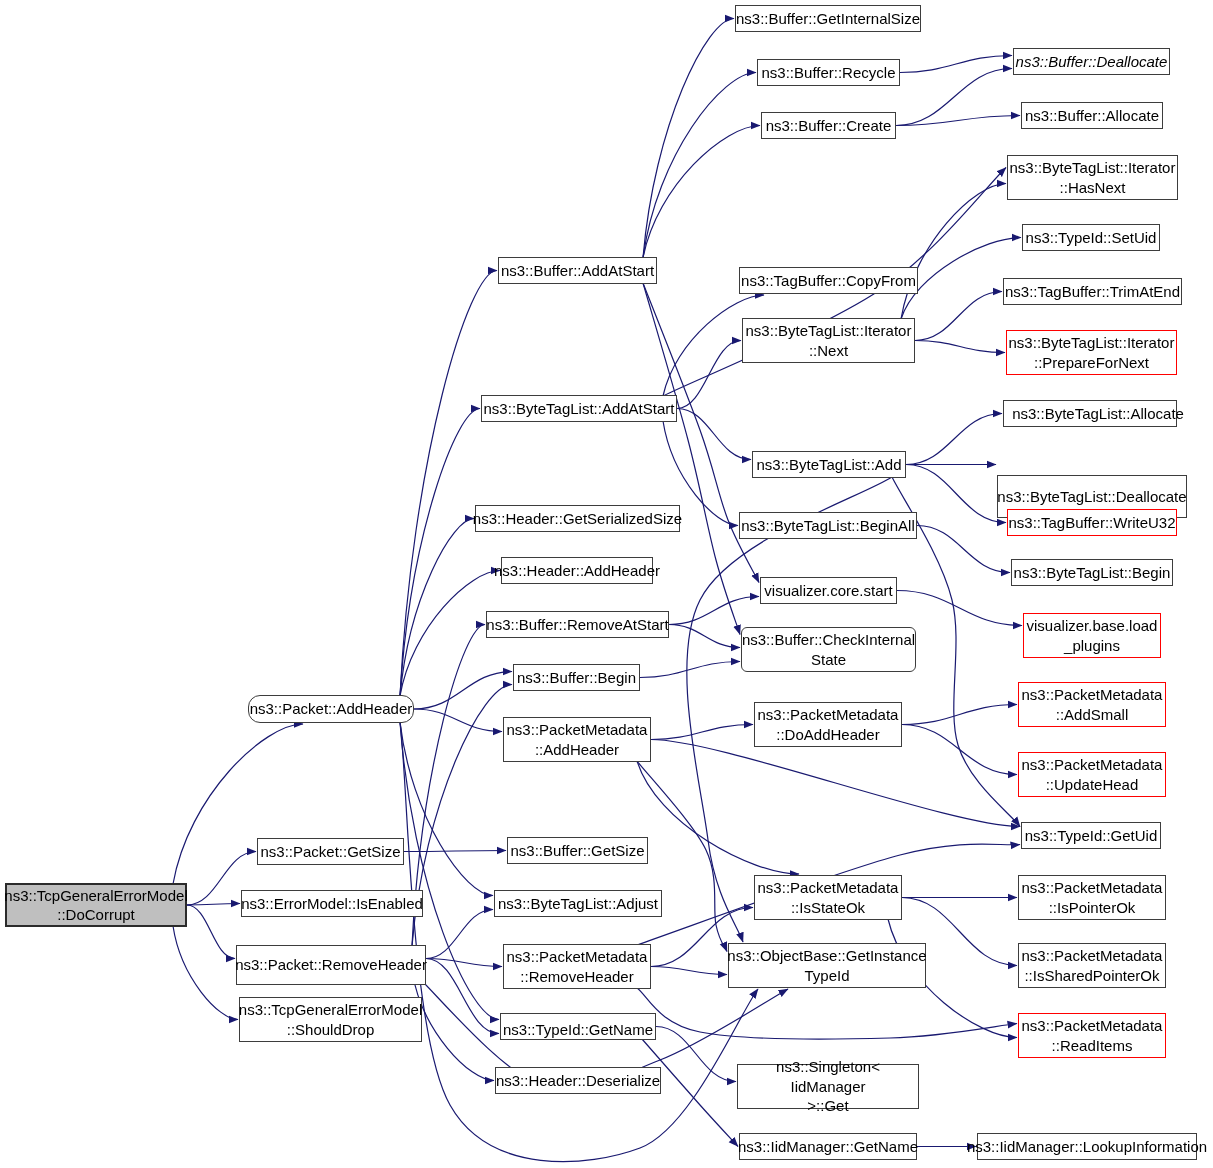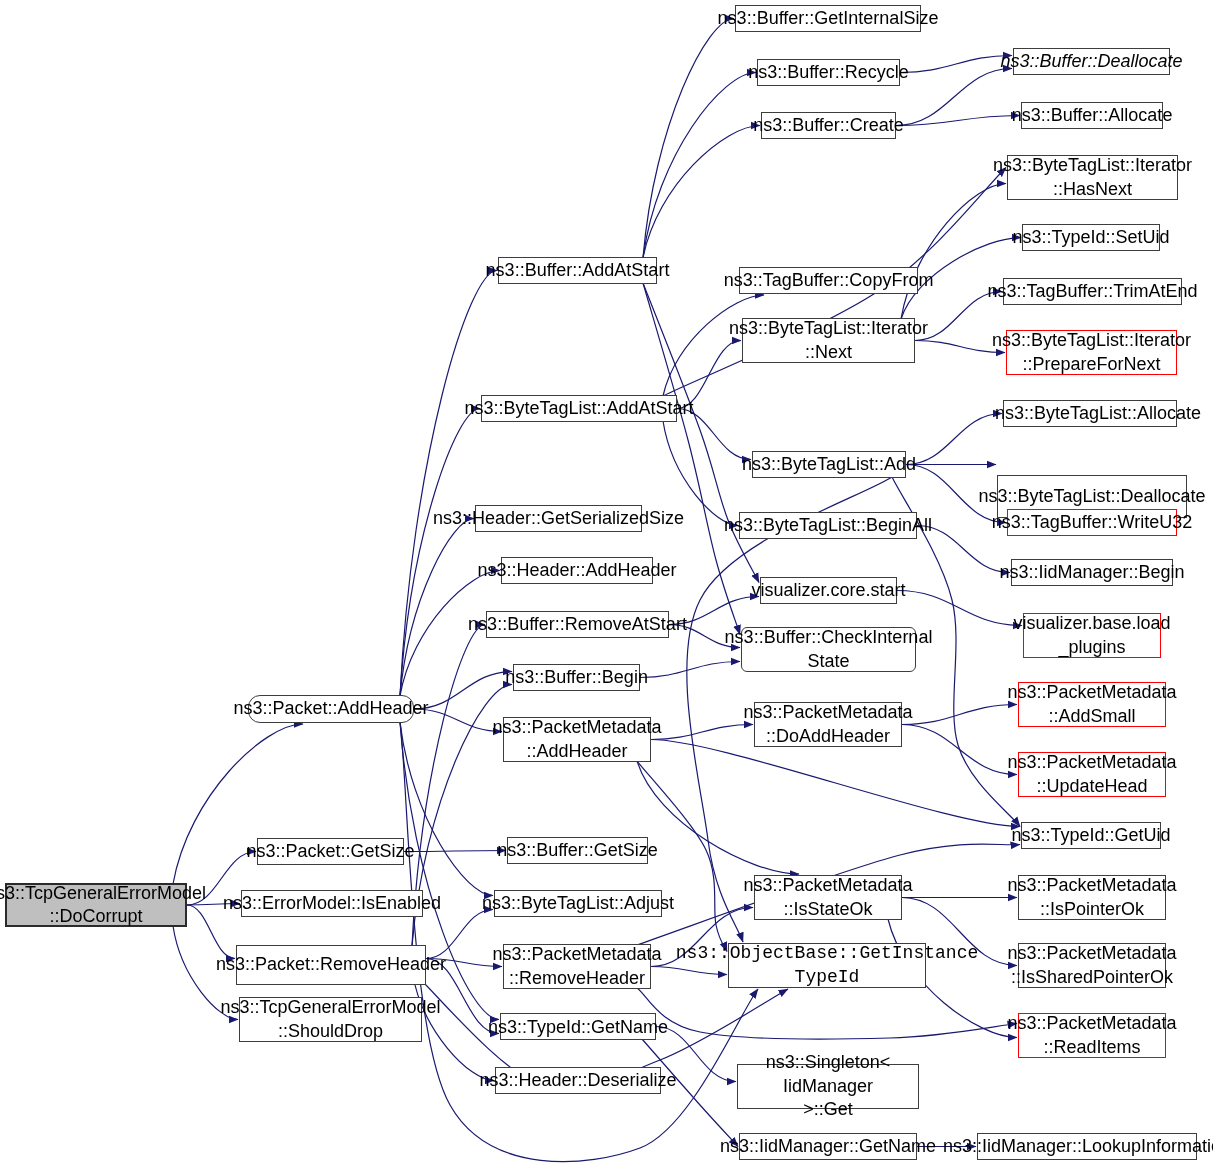--- a/index.html
+++ b/index.html
@@ -14,21 +14,21 @@
   .node{
     position:absolute;
     box-sizing:border-box;
     border:1px solid #3d3d3d;
     background:#ffffff;
     color:#000000;
     display:flex;
     align-items:center;
     justify-content:center;
     text-align:center;
-    font-size:18px;
+    font-size:15px;
     line-height:1.3;
     white-space:pre-line;
     cursor:pointer;
   }
   .node.root{
     background:#bfbfbf;
     border:2px solid #2b2b2b;
   }
   .node.truncated{
     border:1px solid #ff0000;
@@ -116,21 +116,21 @@
 <div class="node root" style="left: 5px; top: 883px; width: 182px; height: 44px;"><span>ns3::TcpGeneralErrorModel
 ::DoCorrupt</span></div>
     <div class="node" style="left: 248px; top: 695px; width: 166px; height: 28px; border-radius: 12px;"><span>ns3::Packet::AddHeader</span></div>
     <div class="node" style="left: 257px; top: 838px; width: 147px; height: 27px;"><span>ns3::Packet::GetSize</span></div>
     <div class="node" style="left: 241px; top: 890px; width: 182px; height: 27px;"><span>ns3::ErrorModel::IsEnabled</span></div>
     <div class="node" style="left: 236px; top: 945px; width: 190px; height: 40px;"><span>ns3::Packet::RemoveHeader</span></div>
     <div class="node" style="left: 239px; top: 997px; width: 183px; height: 45px;"><span>ns3::TcpGeneralErrorModel
 ::ShouldDrop</span></div>
     <div class="node" style="left: 498px; top: 257px; width: 159px; height: 27px;"><span>ns3::Buffer::AddAtStart</span></div>
     <div class="node" style="left: 481px; top: 395px; width: 196px; height: 27px;"><span>ns3::ByteTagList::AddAtStart</span></div>
-    <div class="node" style="left: 475px; top: 505px; width: 167px; height: 27px;"><span>ns3::Header::GetSerializedSize</span></div>
+    <div class="node" style="left: 475px; top: 505px; width: 205px; height: 27px;"><span>ns3::Header::GetSerializedSize</span></div>
     <div class="node" style="left: 501px; top: 557px; width: 152px; height: 27px;"><span>ns3::Header::AddHeader</span></div>
     <div class="node" style="left: 486px; top: 611px; width: 183px; height: 27px;"><span>ns3::Buffer::RemoveAtStart</span></div>
     <div class="node" style="left: 513px; top: 664px; width: 127px; height: 27px;"><span>ns3::Buffer::Begin</span></div>
     <div class="node" style="left: 503px; top: 717px; width: 148px; height: 45px;"><span>ns3::PacketMetadata
 ::AddHeader</span></div>
     <div class="node" style="left: 507px; top: 837px; width: 141px; height: 27px;"><span>ns3::Buffer::GetSize</span></div>
     <div class="node" style="left: 494px; top: 890px; width: 168px; height: 27px;"><span>ns3::ByteTagList::Adjust</span></div>
     <div class="node" style="left: 503px; top: 944px; width: 148px; height: 45px;"><span>ns3::PacketMetadata
 ::RemoveHeader</span></div>
     <div class="node" style="left: 500px; top: 1013px; width: 156px; height: 27px; align-items: flex-end;"><span>ns3::TypeId::GetName</span></div>
@@ -143,37 +143,37 @@
 ::Next</span></div>
     <div class="node" style="left: 752px; top: 451px; width: 154px; height: 27px;"><span>ns3::ByteTagList::Add</span></div>
     <div class="node" style="left: 739px; top: 512px; width: 178px; height: 27px;"><span>ns3::ByteTagList::BeginAll</span></div>
     <div class="node" style="left: 760px; top: 577px; width: 137px; height: 27px;"><span>visualizer.core.start</span></div>
     <div class="node" style="left: 741px; top: 627px; width: 175px; height: 45px; border-radius: 6px;"><span>ns3::Buffer::CheckInternal
 State</span></div>
     <div class="node" style="left: 754px; top: 702px; width: 148px; height: 45px;"><span>ns3::PacketMetadata
 ::DoAddHeader</span></div>
     <div class="node" style="left: 754px; top: 875px; width: 148px; height: 45px;"><span>ns3::PacketMetadata
 ::IsStateOk</span></div>
-    <div class="node" style="left: 728px; top: 943px; width: 198px; height: 45px; font-family: Liberation Mono, monospace;"><span>ns3::ObjectBase::GetInstance
+    <div class="node" style="left: 728px; top: 943px; width: 198px; height: 45px;"><span>ns3::ObjectBase::GetInstance
 TypeId</span></div>
     <div class="node" style="left: 737px; top: 1064px; width: 182px; height: 45px;"><span>ns3::Singleton&lt; IidManager
 &gt;::Get</span></div>
     <div class="node" style="left: 739px; top: 1133px; width: 178px; height: 27px;"><span>ns3::IidManager::GetName</span></div>
     <div class="node" style="left: 1013px; top: 48px; width: 157px; height: 27px; font-style: italic;"><span>ns3::Buffer::Deallocate</span></div>
     <div class="node" style="left: 1021px; top: 102px; width: 142px; height: 27px;"><span>ns3::Buffer::Allocate</span></div>
     <div class="node" style="left: 1007px; top: 155px; width: 171px; height: 45px;"><span>ns3::ByteTagList::Iterator
 ::HasNext</span></div>
     <div class="node" style="left: 1022px; top: 224px; width: 138px; height: 27px;"><span>ns3::TypeId::SetUid</span></div>
     <div class="node" style="left: 1003px; top: 278px; width: 179px; height: 27px;"><span>ns3::TagBuffer::TrimAtEnd</span></div>
     <div class="node truncated" style="left: 1006px; top: 330px; width: 171px; height: 45px;"><span>ns3::ByteTagList::Iterator
 ::PrepareForNext</span></div>
     <div class="node" style="left: 1003px; top: 400px; width: 174px; height: 27px; padding-left: 16px;"><span>ns3::ByteTagList::Allocate</span></div>
     <div class="node" style="left: 997px; top: 451px; width: 190px; height: 43px; margin-top: 24px;"><span>ns3::ByteTagList::Deallocate</span></div>
     <div class="node truncated" style="left: 1007px; top: 509px; width: 170px; height: 27px;"><span>ns3::TagBuffer::WriteU32</span></div>
-    <div class="node" style="left: 1011px; top: 559px; width: 162px; height: 27px;"><span>ns3::IidManager::Begin</span></div>
+    <div class="node" style="left: 1011px; top: 559px; width: 162px; height: 27px;"><span>ns3::ByteTagList::Begin</span></div>
     <div class="node truncated" style="left: 1023px; top: 613px; width: 138px; height: 45px;"><span>visualizer.base.load
 _plugins</span></div>
     <div class="node truncated" style="left: 1018px; top: 682px; width: 148px; height: 45px;"><span>ns3::PacketMetadata
 ::AddSmall</span></div>
     <div class="node truncated" style="left: 1018px; top: 752px; width: 148px; height: 45px;"><span>ns3::PacketMetadata
 ::UpdateHead</span></div>
     <div class="node" style="left: 1021px; top: 822px; width: 140px; height: 27px;"><span>ns3::TypeId::GetUid</span></div>
     <div class="node" style="left: 1018px; top: 875px; width: 148px; height: 45px;"><span>ns3::PacketMetadata
 ::IsPointerOk</span></div>
     <div class="node" style="left: 1018px; top: 943px; width: 148px; height: 45px;"><span>ns3::PacketMetadata

